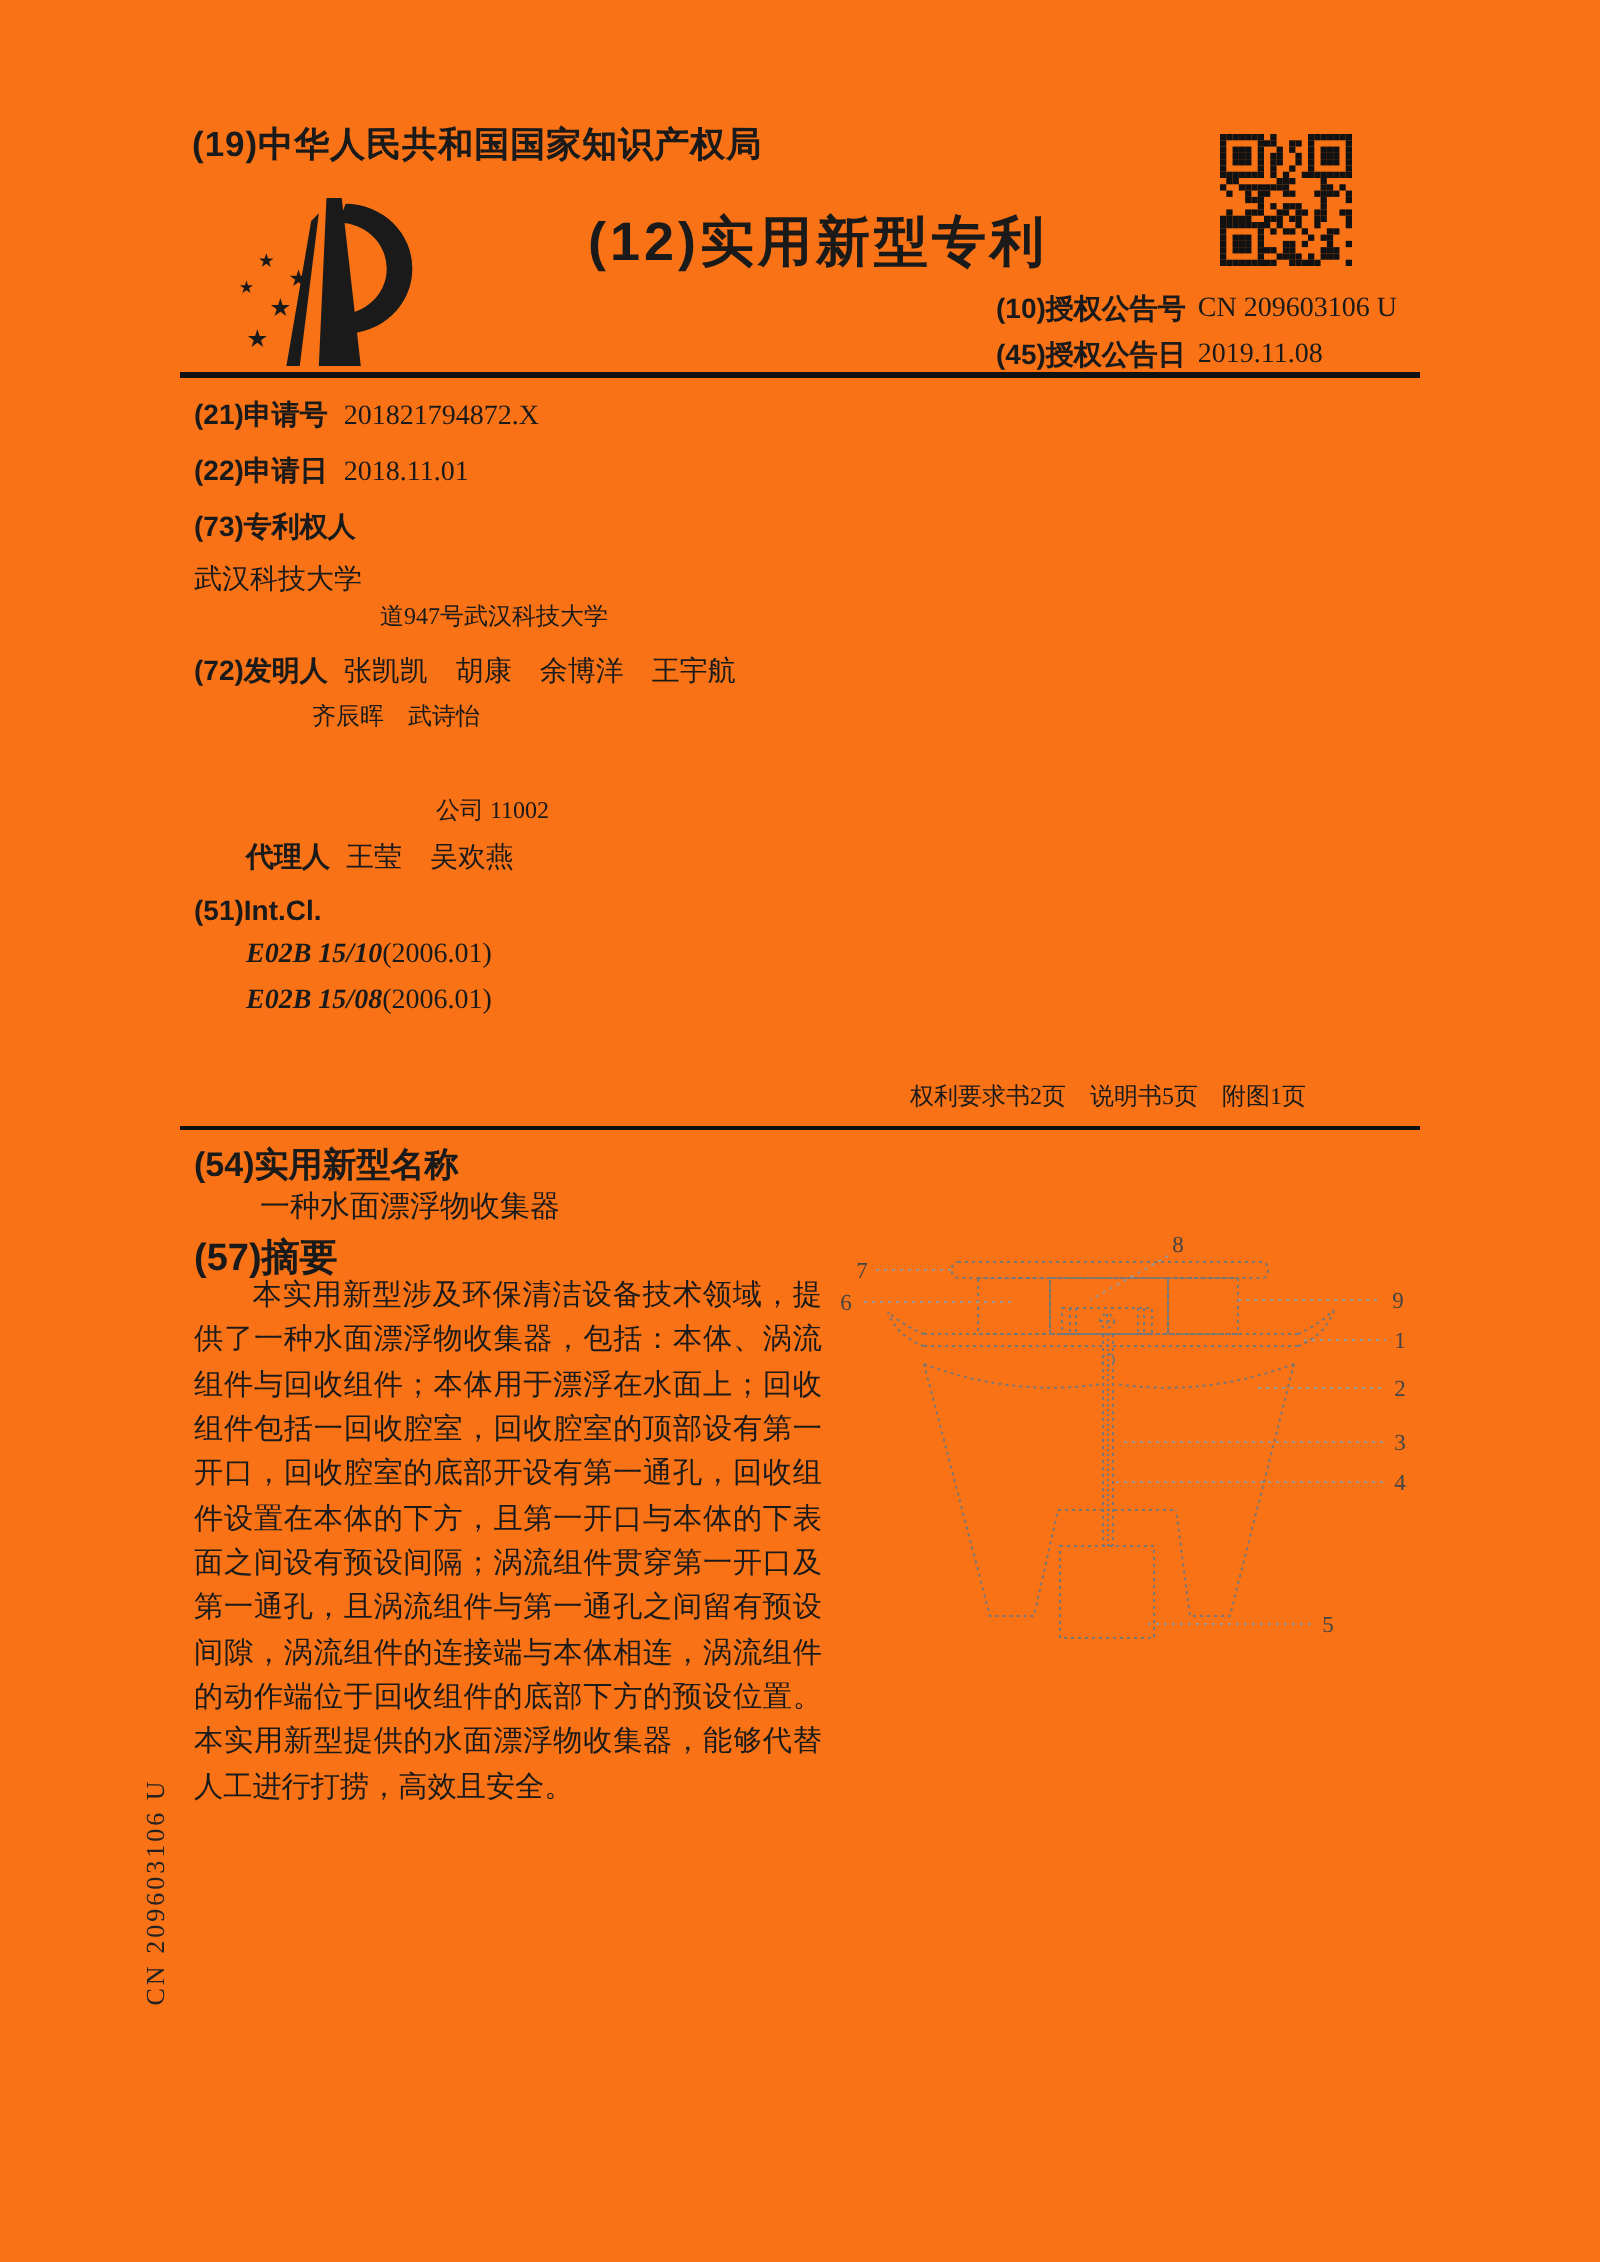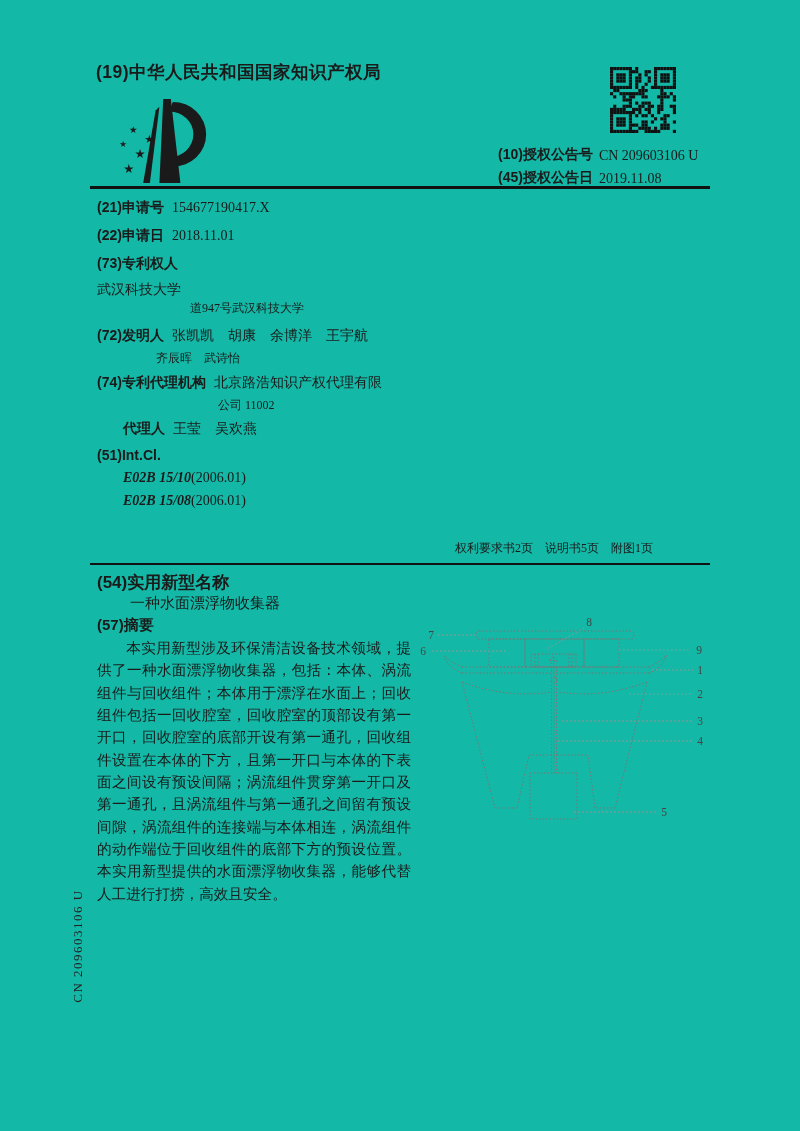--- a/index.html
+++ b/index.html
@@ -1,40 +1,40 @@
 <!DOCTYPE html>
 <html><head>
 <meta charset="utf-8">
 <style>
   html,body{margin:0;padding:0;background:#e8e8e8;}
   .page{
     position:relative;width:800px;height:1131px;margin:0 auto;
-    background:#14b8a6;overflow:hidden;
+    background:#f97316;overflow:hidden;
     font-family:"Liberation Serif","DejaVu Serif",serif;color:#1a1a1a;
   }
   .abs{position:absolute;}
   .hei{font-family:"Liberation Sans","DejaVu Sans",sans-serif;font-weight:700;}
   .song{font-family:"Liberation Serif","DejaVu Serif",serif;font-weight:400;}
   .office{left:96px;top:60px;font-size:17.5px;letter-spacing:0.5px;}
   .doctype{left:294px;top:103px;font-size:27px;letter-spacing:2px;}
-  .pubrow{display:flex;gap:6px;font-size:14px;align-items:flex-end;}
+  .pubrow{display:flex;gap:6px;font-size:14px;align-items:center;}
   .pub10{left:498px;top:146px;}
   .pub45{left:498px;top:169px;}
   .rule{background:#111;}
   .rule1{left:90px;top:186px;width:620px;height:3px;}
   .rule2{left:90px;top:563px;width:620px;height:2px;}
   .brow{display:flex;gap:8px;font-size:14px;align-items:baseline;white-space:pre;}
   .blabel{font-family:"Liberation Sans","DejaVu Sans",sans-serif;font-weight:700;font-size:14px;}
   .bval{font-size:14px;}
   .cont{font-size:12px;white-space:pre;}
   .ital{font-style:italic;font-weight:700;text-align:right;}
   .pages{left:455px;top:540px;font-size:12px;white-space:pre;}
   .sec54{left:97px;top:571px;font-size:17px;}
   .title54{left:130px;top:594px;font-size:15px;}
-  .sec57{left:97px;top:616px;font-size:15px;}
+  .sec57{left:97px;top:616px;font-size:19px;}
   .abstract{
     left:97px;top:637px;width:314px;font-size:14.6px;line-height:22.35px;
     text-align:justify;text-indent:2em;
   }
   .sidecode{
     left:8px;top:938px;width:140px;text-align:center;
     transform:rotate(-90deg);font-size:13px;letter-spacing:1.5px;color:#222;
   }
   .qr{left:610px;top:67px;width:66px;height:66px;}
   .logo{left:106px;top:96px;width:124px;height:90px;}
@@ -56,20 +56,21 @@
       <polygon points="52,14 56,10 46,90 39,90" fill="#1a1a1a"></polygon>
       <path d="M70,5 A34,33 0 0 1 70,73 L66.5,63 A23,22 0 0 0 66.5,15 Z" fill="#1a1a1a"></path>
       <text x="24" y="38" font-size="10" fill="#1a1a1a">★</text>
       <text x="40" y="48" font-size="12" fill="#1a1a1a">★</text>
       <text x="14" y="52" font-size="9" fill="#1a1a1a">★</text>
       <text x="30" y="64" font-size="13" fill="#1a1a1a">★</text>
       <text x="18" y="80" font-size="13" fill="#1a1a1a">★</text>
     </svg>
   </div>
 
+  <div class="abs doctype hei">(12)实用新型专利</div>
 
   <div class="abs qr">
     <svg id="qr-svg" width="66" height="66" viewBox="0 0 21 21">
         <rect x="0" y="0" width="1" height="1" fill="#111"></rect>
         <rect x="1" y="0" width="1" height="1" fill="#111"></rect>
         <rect x="2" y="0" width="1" height="1" fill="#111"></rect>
         <rect x="3" y="0" width="1" height="1" fill="#111"></rect>
         <rect x="4" y="0" width="1" height="1" fill="#111"></rect>
         <rect x="5" y="0" width="1" height="1" fill="#111"></rect>
         <rect x="6" y="0" width="1" height="1" fill="#111"></rect>
@@ -299,44 +300,40 @@
   </div>
   <div class="abs pubrow pub45">
     <span class="blabel">(45)授权公告日</span>
     <span class="bval">2019.11.08</span>
   </div>
 
   <div class="abs rule rule1"></div>
 
   <div class="abs brow" style="left:97px;top:199px;">
     <span class="blabel">(21)申请号</span>
-    <span class="bval">154677190417.X</span>
+    <span class="bval">201821794872.X</span>
   </div>
 
   <div class="abs brow" style="left:97px;top:227px;">
     <span class="blabel">(22)申请日</span>
     <span class="bval">2018.11.01</span>
   </div>
 
   <div class="abs brow" style="left:97px;top:255px;flex-direction:column;">
     <span class="blabel">(73)专利权人</span>
     <span class="bval">武汉科技大学</span>
   </div>
   <div class="abs cont" style="left:190px;top:300px;">道947号武汉科技大学</div>
 
   <div class="abs brow" style="left:97px;top:327px;">
     <span class="blabel">(72)发明人</span>
     <span class="bval">张凯凯　胡康　余博洋　王宇航</span>
   </div>
   <div class="abs cont" style="left:140px;top:350px;margin-left:16px;">齐辰晖　武诗怡</div>
 
-  <div class="abs brow" style="left:97px;top:374px;">
-    <span class="blabel">(74)专利代理机构</span>
-    <span class="bval">北京路浩知识产权代理有限</span>
-  </div>
   <div class="abs cont" style="left:218px;top:397px;">公司 11002</div>
   <div class="abs brow" style="left:123px;top:420px;align-items:center;">
     <span class="blabel">代理人</span>
     <span class="bval">王莹　吴欢燕</span>
   </div>
 
   <div class="abs blabel" style="left:97px;top:447px;">(51)Int.Cl.</div>
   <div class="abs brow" style="left:123px;top:470px;gap:0;">
     <span class="bval ital">E02B 15/10</span>
     <span class="bval">(2006.01)</span>

